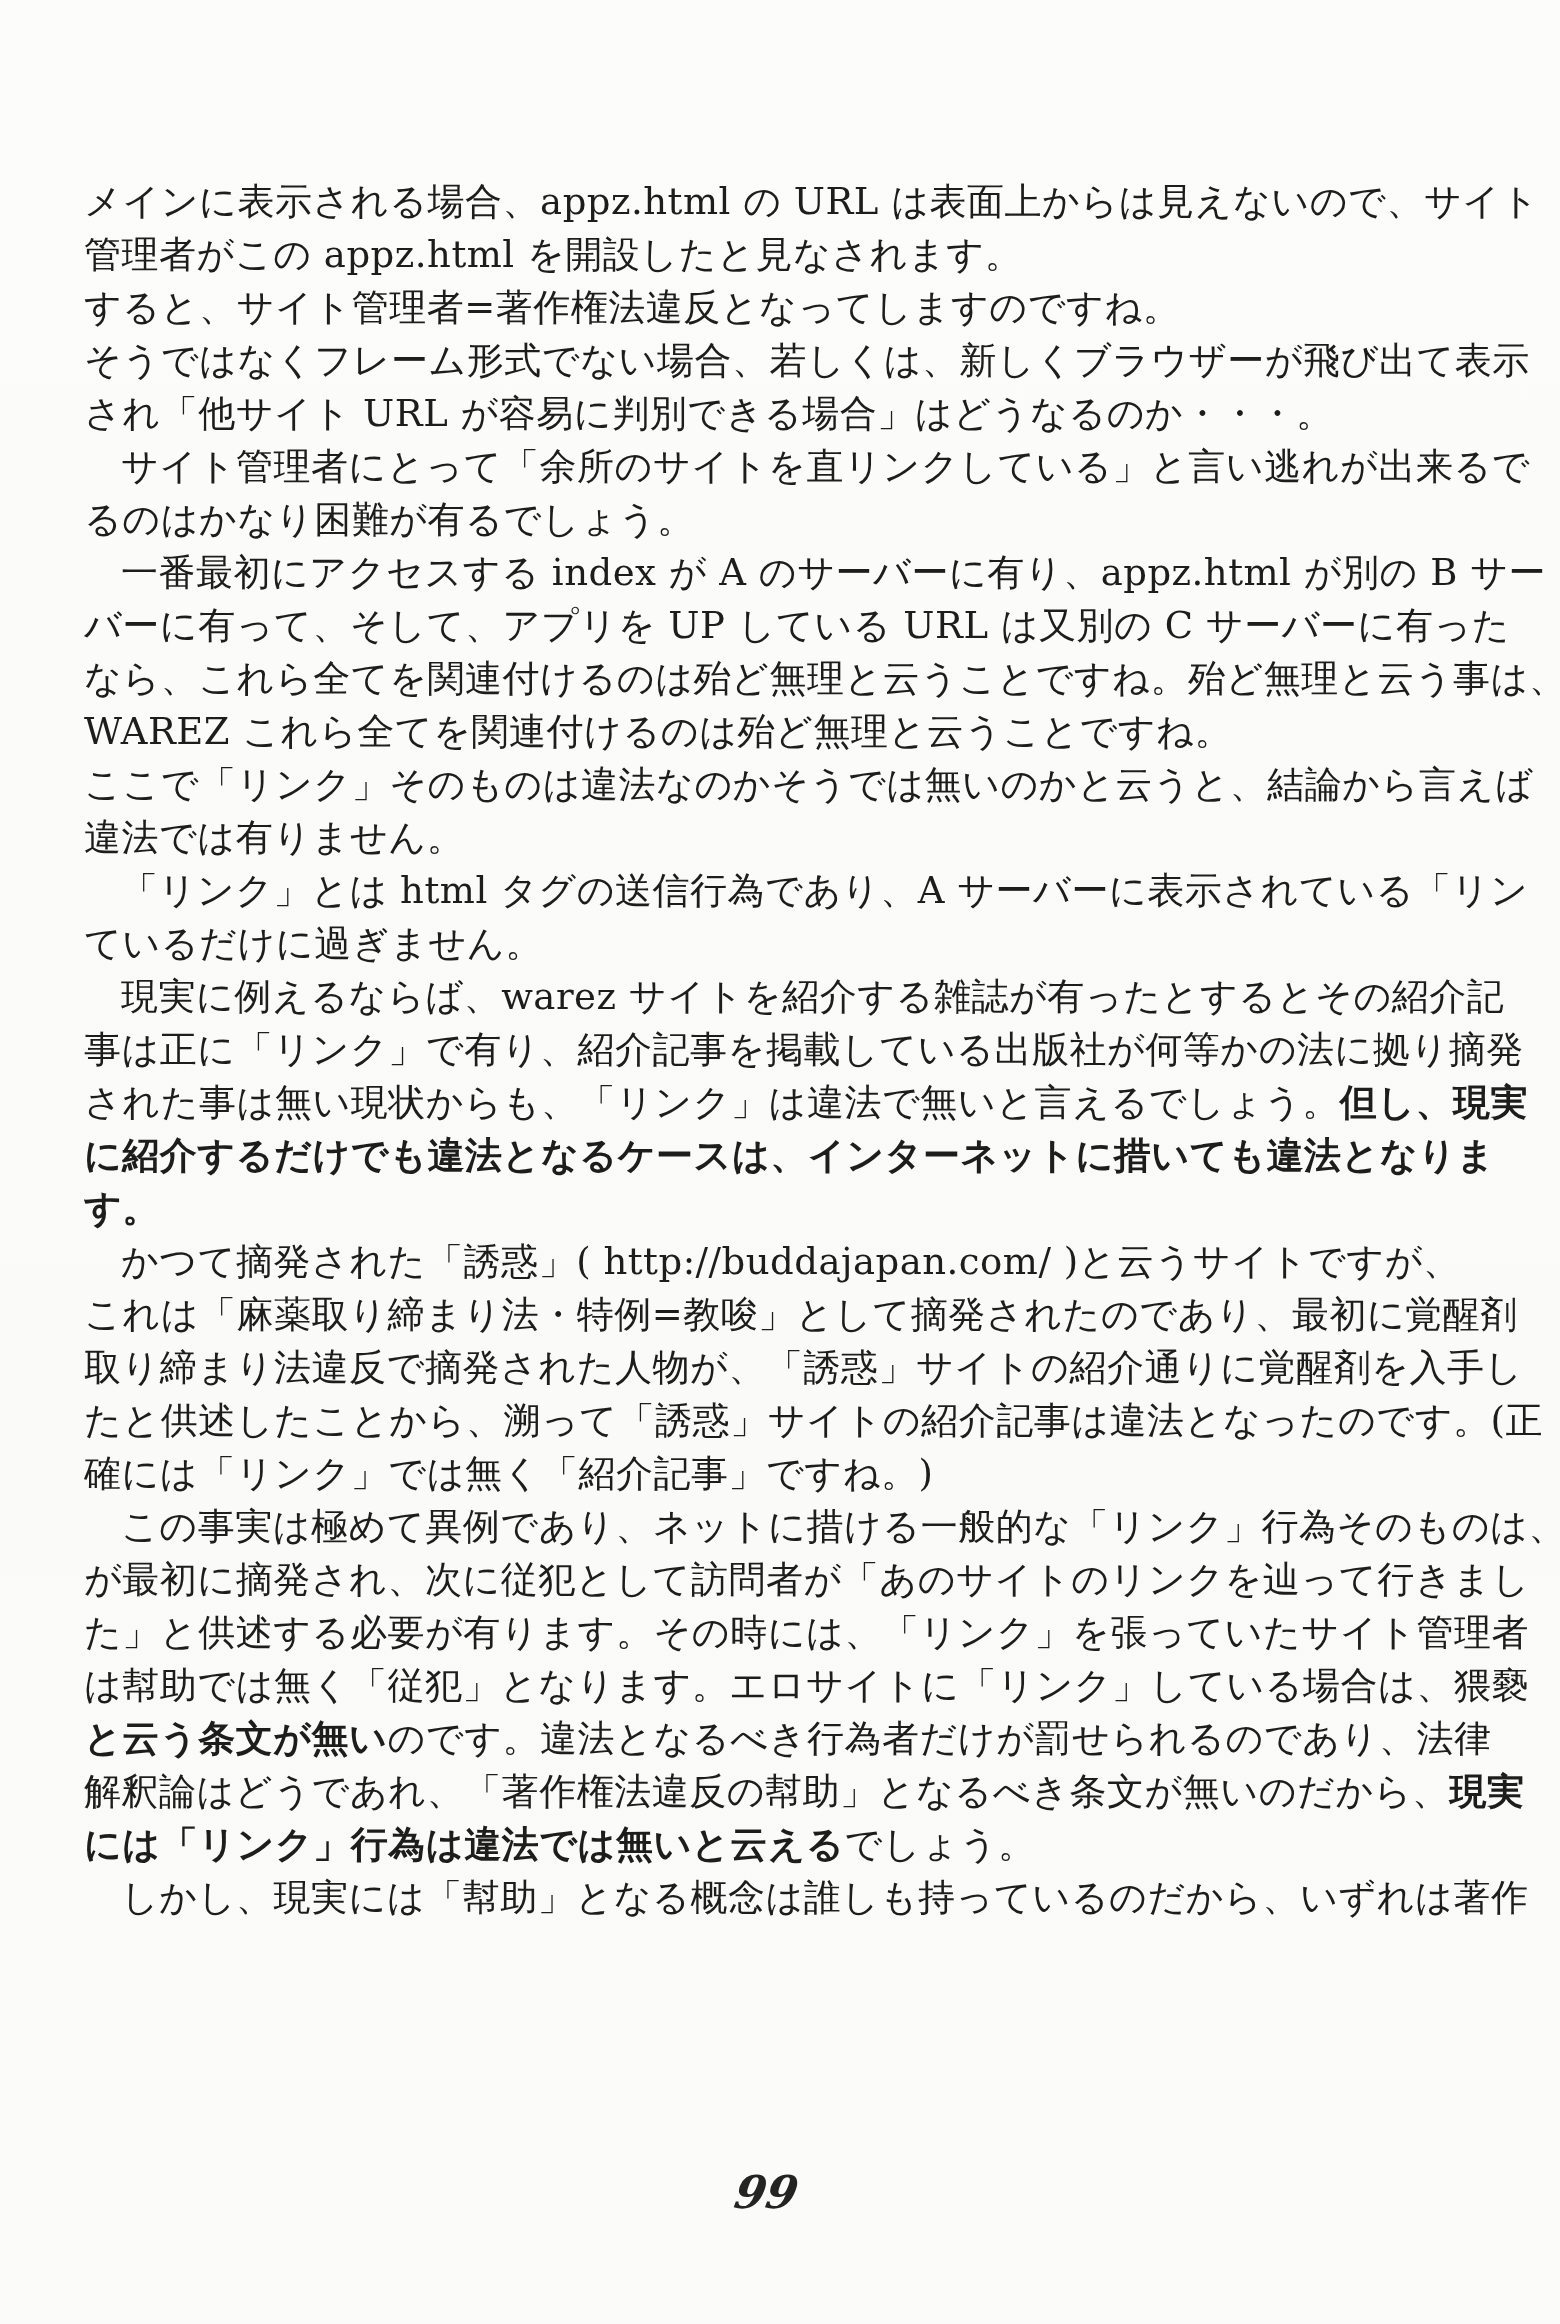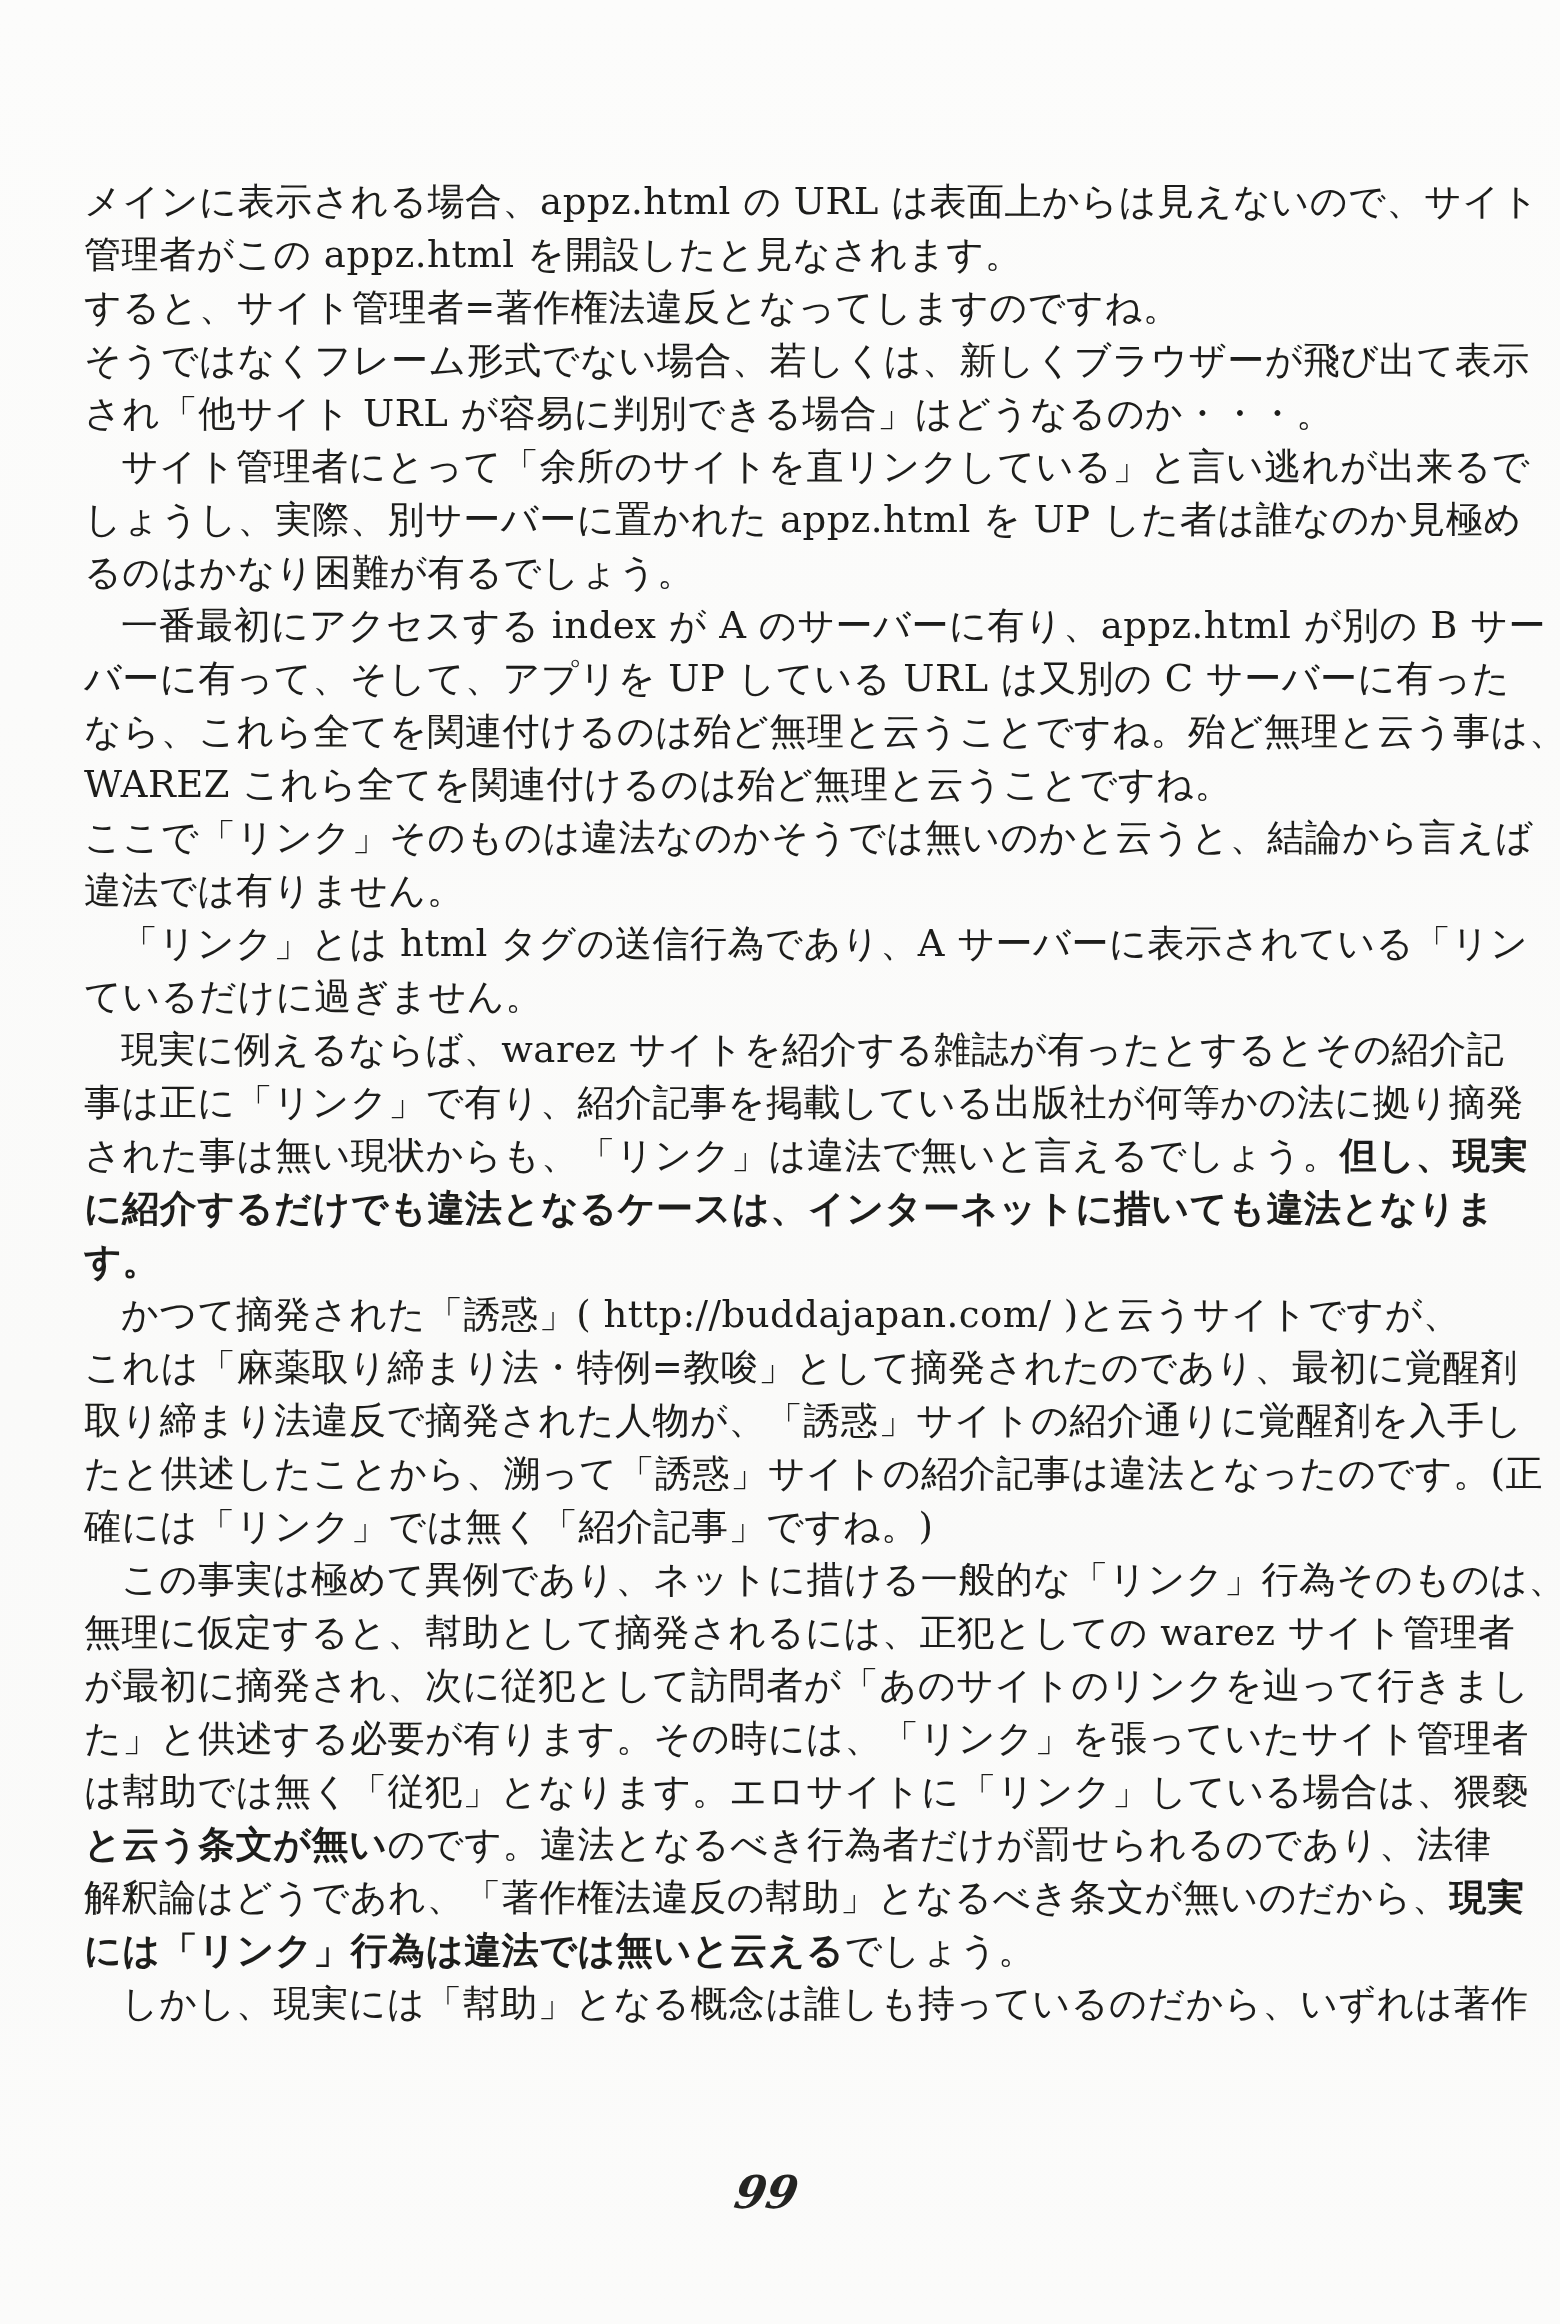--- a/index.html
+++ b/index.html
@@ -65,42 +65,40 @@
 <body>
 
 <div id="page">
   <div id="text-block">
       <div class="line"><span class="seg">メインに表示される場合、appz.html の URL は表面上からは見えないので、サイト</span></div>
       <div class="line end"><span class="seg">管理者がこの appz.html を開設したと見なされます。</span></div>
       <div class="line end"><span class="seg">すると、サイト管理者=著作権法違反となってしますのですね。</span></div>
       <div class="line"><span class="seg">そうではなくフレーム形式でない場合、若しくは、新しくブラウザーが飛び出て表示</span></div>
       <div class="line end"><span class="seg">され「他サイト URL が容易に判別できる場合」はどうなるのか・・・。</span></div>
       <div class="line indent"><span class="seg">サイト管理者にとって「余所のサイトを直リンクしている」と言い逃れが出来るで</span></div>
-      <div class="line"><span class="seg">しょうし、実際、別サーバーに置かれた appz.html を UP した者は誰なのか見極め</span></div>
       <div class="line end"><span class="seg">るのはかなり困難が有るでしょう。</span></div>
       <div class="line indent"><span class="seg">一番最初にアクセスする index が A のサーバーに有り、appz.html が別の B サー</span></div>
       <div class="line"><span class="seg">バーに有って、そして、アプリを UP している URL は又別の C サーバーに有った</span></div>
       <div class="line"><span class="seg">なら、これら全てを関連付けるのは殆ど無理と云うことですね。殆ど無理と云う事は、</span></div>
       <div class="line end"><span class="seg">WAREZ これら全てを関連付けるのは殆ど無理と云うことですね。</span></div>
       <div class="line"><span class="seg">ここで「リンク」そのものは違法なのかそうでは無いのかと云うと、結論から言えば</span></div>
       <div class="line end"><span class="seg">違法では有りません。</span></div>
       <div class="line indent"><span class="seg">「リンク」とは html タグの送信行為であり、A サーバーに表示されている「リン</span></div>
       <div class="line end"><span class="seg">ているだけに過ぎません。</span></div>
       <div class="line indent"><span class="seg">現実に例えるならば、warez サイトを紹介する雑誌が有ったとするとその紹介記</span></div>
       <div class="line"><span class="seg">事は正に「リンク」で有り、紹介記事を掲載している出版社が何等かの法に拠り摘発</span></div>
       <div class="line"><span class="seg">された事は無い現状からも、「リンク」は違法で無いと言えるでしょう。</span><span class="seg bold">但し、現実</span></div>
       <div class="line"><span class="seg bold">に紹介するだけでも違法となるケースは、インターネットに措いても違法となりま</span></div>
       <div class="line end"><span class="seg bold">す。</span></div>
       <div class="line end indent"><span class="seg">かつて摘発された「誘惑」( http://buddajapan.com/ )と云うサイトですが、</span></div>
       <div class="line"><span class="seg">これは「麻薬取り締まり法・特例=教唆」として摘発されたのであり、最初に覚醒剤</span></div>
       <div class="line"><span class="seg">取り締まり法違反で摘発された人物が、「誘惑」サイトの紹介通りに覚醒剤を入手し</span></div>
       <div class="line"><span class="seg">たと供述したことから、溯って「誘惑」サイトの紹介記事は違法となったのです。(正</span></div>
       <div class="line end"><span class="seg">確には「リンク」では無く「紹介記事」ですね。)</span></div>
       <div class="line indent"><span class="seg">この事実は極めて異例であり、ネットに措ける一般的な「リンク」行為そのものは、</span></div>
-      <div class="line"><span class="seg">無理に仮定すると、幇助として摘発されるには、正犯としての warez サイト管理者</span></div>
       <div class="line"><span class="seg">が最初に摘発され、次に従犯として訪問者が「あのサイトのリンクを辿って行きまし</span></div>
       <div class="line"><span class="seg">た」と供述する必要が有ります。その時には、「リンク」を張っていたサイト管理者</span></div>
       <div class="line"><span class="seg">は幇助では無く「従犯」となります。エロサイトに「リンク」している場合は、猥褻</span></div>
       <div class="line"><span class="seg bold">と云う条文が無い</span><span class="seg">のです。違法となるべき行為者だけが罰せられるのであり、法律</span></div>
       <div class="line"><span class="seg">解釈論はどうであれ、「著作権法違反の幇助」となるべき条文が無いのだから、</span><span class="seg bold">現実</span></div>
       <div class="line end"><span class="seg bold">には「リンク」行為は違法では無いと云える</span><span class="seg">でしょう。</span></div>
       <div class="line indent"><span class="seg">しかし、現実には「幇助」となる概念は誰しも持っているのだから、いずれは著作</span></div>
     </div>
   <div id="page-number">99</div>
 </div>

